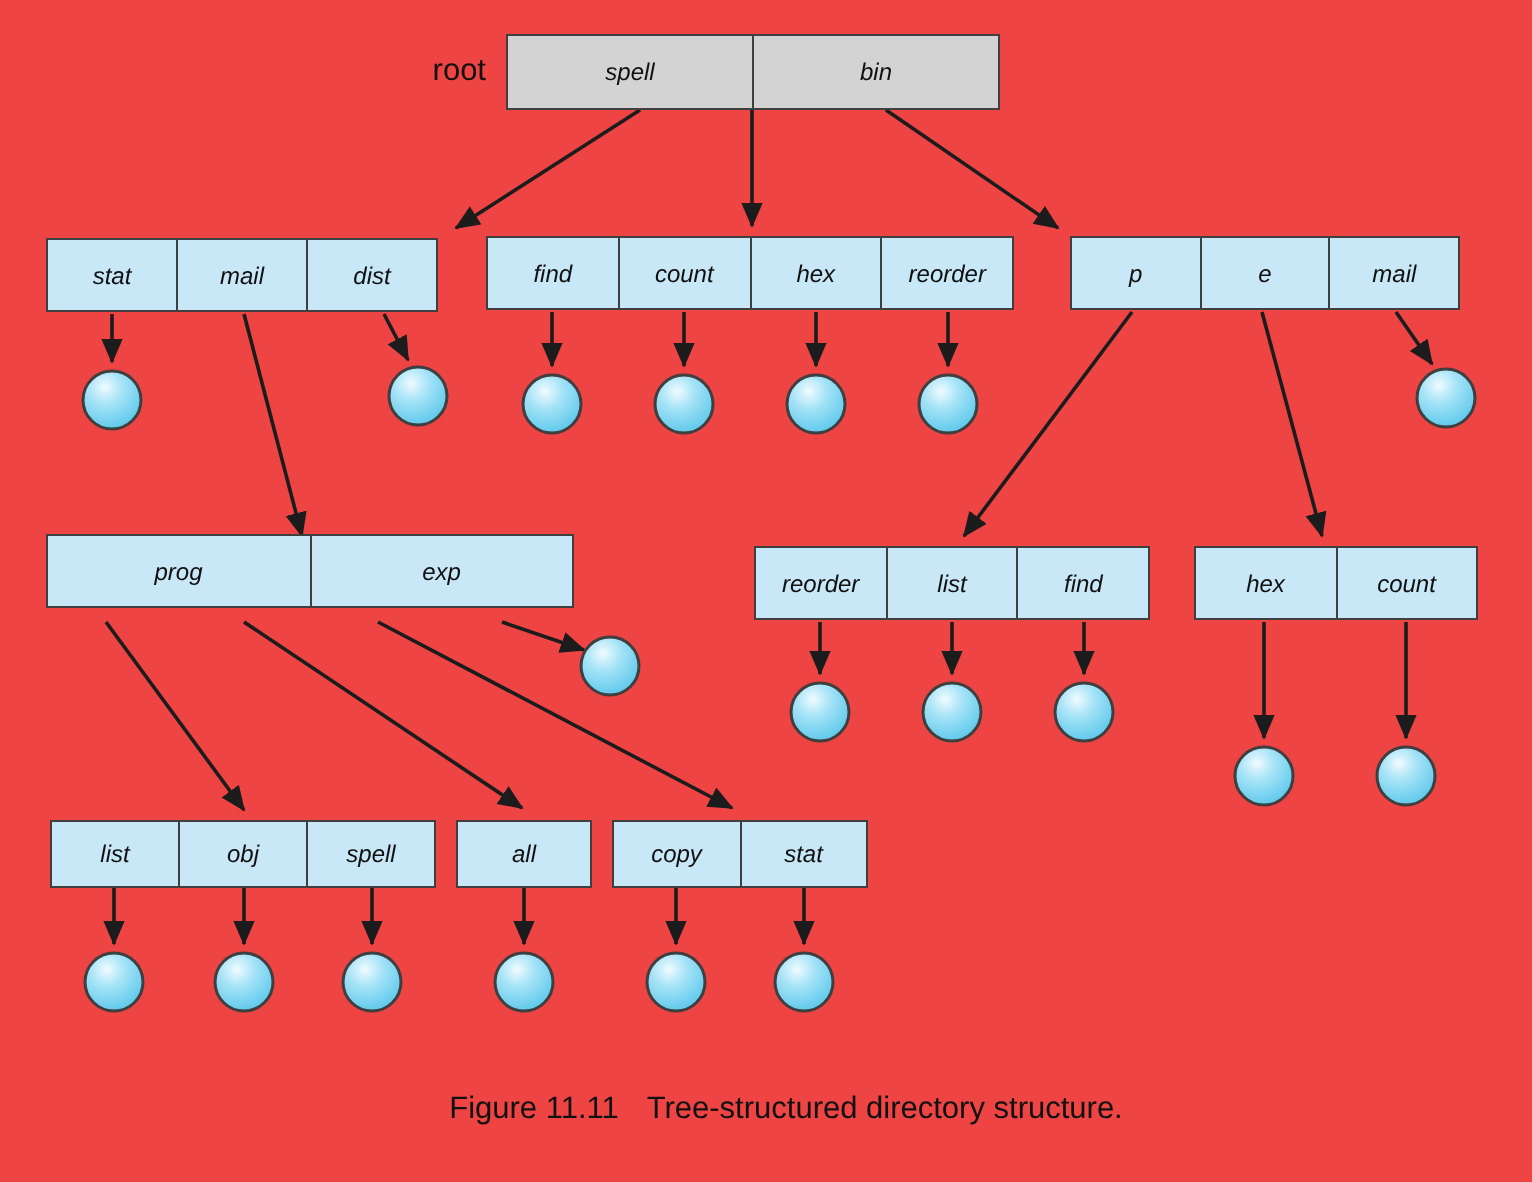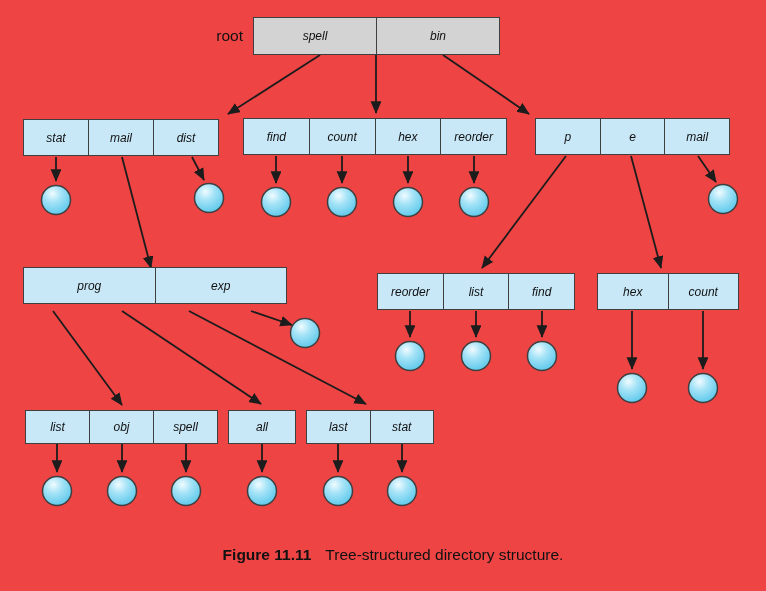--- a/index.html
+++ b/index.html
@@ -38,21 +38,21 @@
     font-size:15.5px;
     color:#111111;
   }
   .caption{
     position:absolute;
     left:0;top:546px;width:766px;
     text-align:center;
     font-size:15.5px;
     color:#111111;
   }
-  .caption .figlabel{font-weight:bold;margin-right:14px;padding-left:20px;}
+  .caption .figlabel{font-weight:normal;margin-right:14px;padding-left:20px;}
 </style>
 </head>
 <body>
 
 <div class="stage">
 
   <svg class="wires" viewBox="0 0 766 591" xmlns="http://www.w3.org/2000/svg">
     <defs>
       <marker id="arrow" markerWidth="9" markerHeight="8" refX="6.5" refY="3" orient="auto">
         <path d="M0,0 L7,3 L0,6 Z" fill="#1c1c1c"></path>
@@ -172,21 +172,21 @@
     <div class="cell">list</div>
     <div class="cell">obj</div>
     <div class="cell">spell</div>
   </div>
 
   <div class="box" style="left:228px;top:410px;width:68px;height:34px">
     <div class="cell">all</div>
   </div>
 
   <div class="box" style="left:306px;top:410px;width:128px;height:34px">
-    <div class="cell">last</div>
+    <div class="cell">copy</div>
     <div class="cell">stat</div>
   </div>
 
   <div class="caption">
     <span class="figlabel">Figure 11.11</span><span>Tree-structured directory structure.</span>
   </div>
 
 </div>
 
 </body></html>

